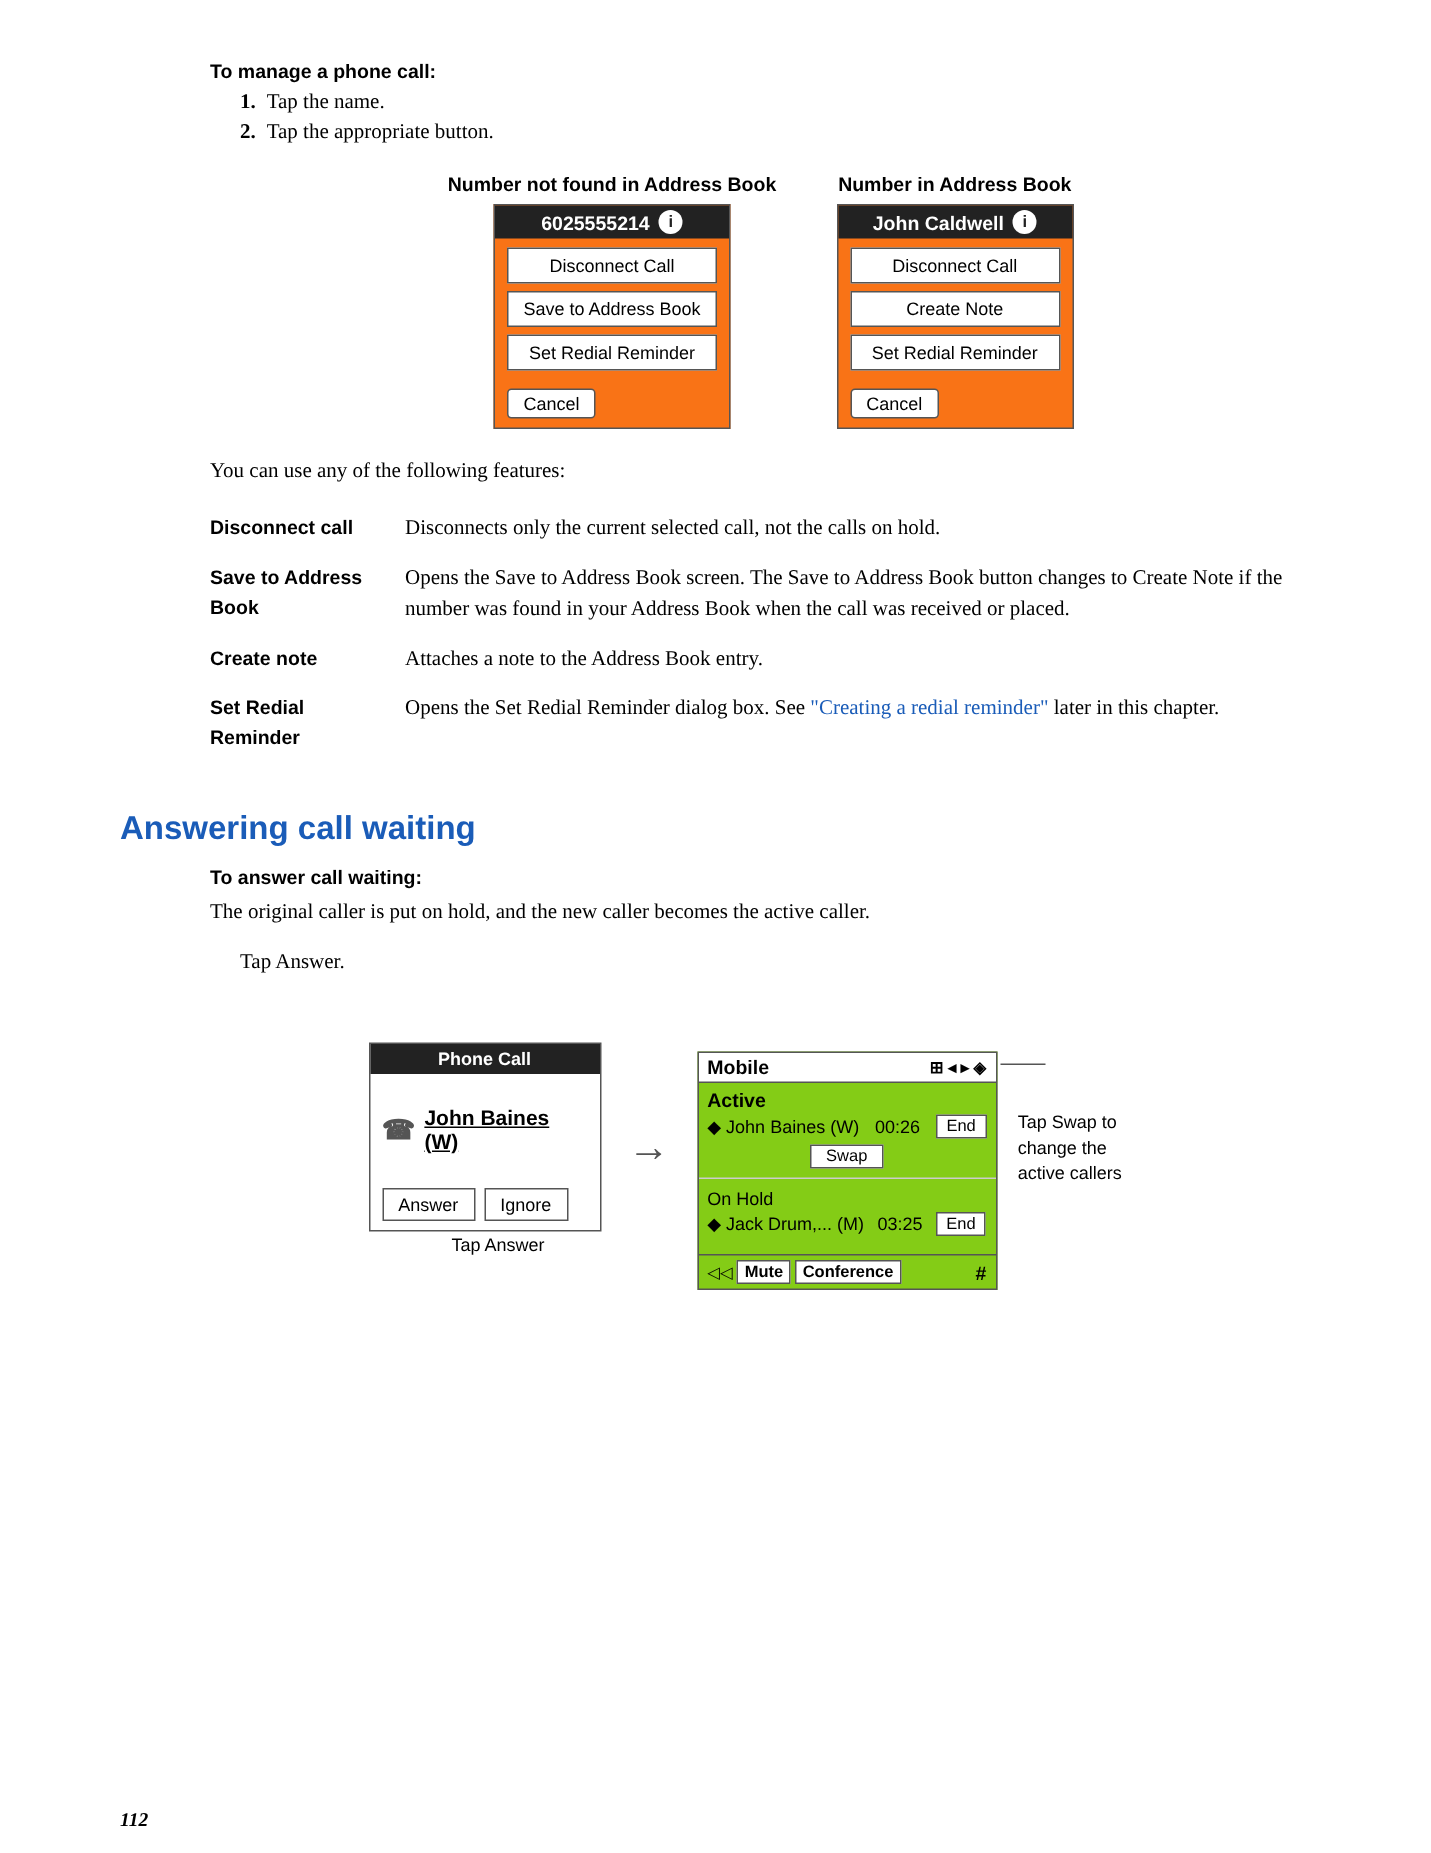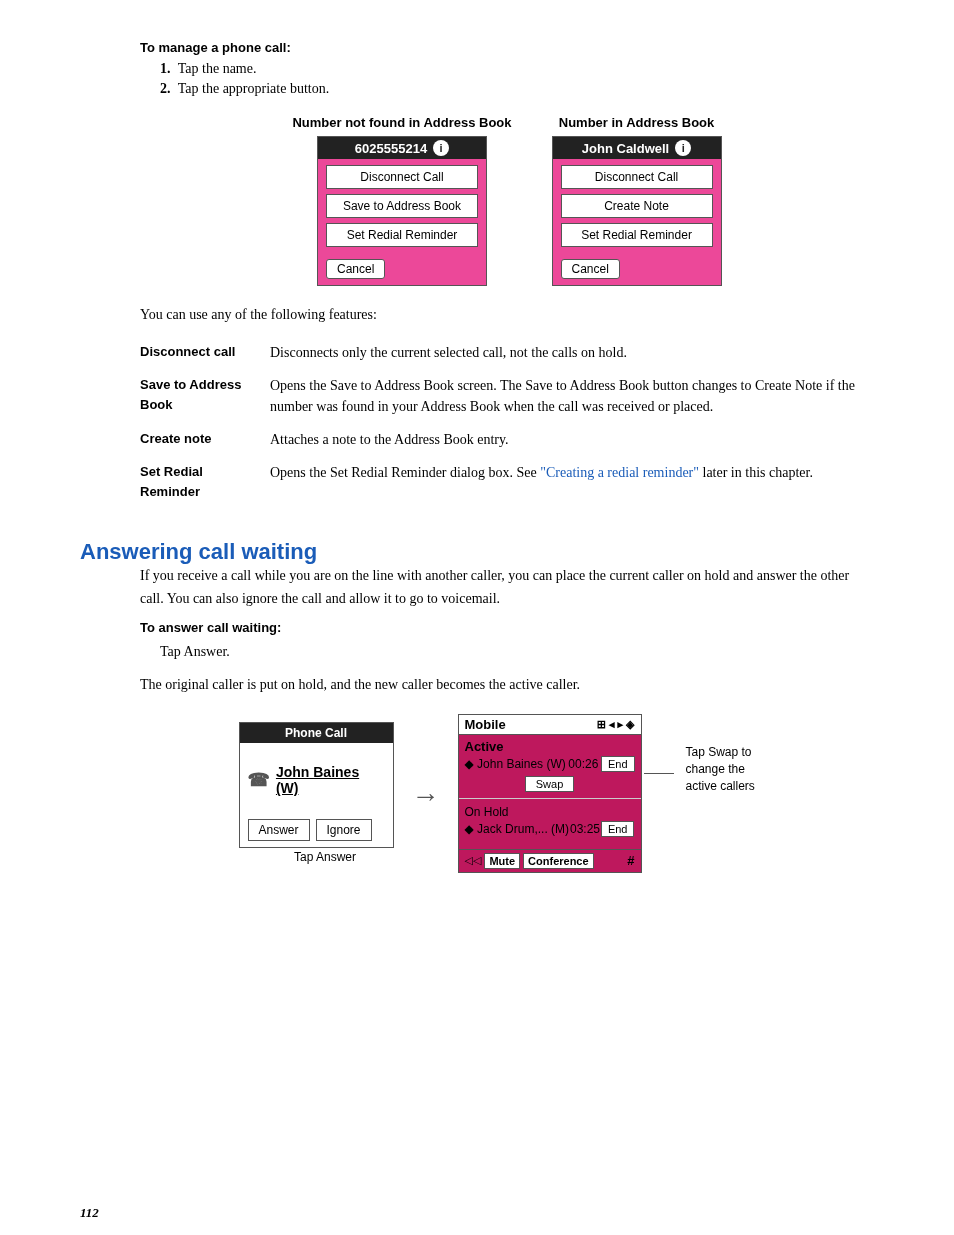--- a/index.html
+++ b/index.html
@@ -32,20 +32,21 @@
       font-weight: bold;
       font-style: italic;
     }
     
     .section-heading {
       color: #1a5cb8;
       font-size: 22px;
       font-weight: bold;
       font-family: Arial, sans-serif;
       margin-top: 32px;
+      margin-bottom: 12px;
     }
     
     .sub-heading {
       font-weight: bold;
       font-family: Arial, sans-serif;
       font-size: 13px;
       margin-bottom: 6px;
     }
     
     .steps-list {
@@ -77,22 +78,22 @@
     .diagram-label {
       font-weight: bold;
       font-family: Arial, sans-serif;
       font-size: 13px;
       margin-bottom: 6px;
       text-align: center;
     }
     
     .phone-ui {
       border: 1.5px solid #555;
-      width: 170px;
-      background: #ec4899;
+      width: 158px;
+      background: #f97316;
       font-family: Arial, sans-serif;
       font-size: 12px;
     }
     .phone-ui-title {
       background: #222;
       color: #fff;
       text-align: center;
       font-weight: bold;
       font-size: 13px;
       padding: 3px 0;
@@ -220,24 +221,25 @@
       cursor: pointer;
     }
     .arrow-right {
       font-size: 28px;
       color: #555;
       margin: 0 8px;
     }
     
     .mobile-screen {
       border: 1.5px solid #555;
-      width: 184px;
-      font-family: Arial, sans-serif;
-      font-size: 12px;
-      background: #be185d;
+      width: 200px;
+      font-family: Arial, sans-serif;
+      font-size: 12px;
+      background: #84cc16;
+      margin-top: 30px;
     }
     .mobile-title-bar {
       background: #fff;
       border-bottom: 1px solid #555;
       display: flex;
       align-items: center;
       justify-content: space-between;
       padding: 2px 6px;
       font-weight: bold;
       font-size: 13px;
@@ -424,27 +426,26 @@
         </tr>
       </tbody>
     </table>
 
   </div>
 
   <h2 class="section-heading">Answering call waiting</h2>
 
   <div class="content-indent">
 
-    <p class="body-text">If you receive a call while you are on the line with another caller, you can place the current caller on hold and answer the other call. You can also ignore the call and allow it to go to voicemail.</p>
 
     <div class="sub-heading">To answer call waiting:</div>
 
+    <p class="body-text">The original caller is put on hold, and the new caller becomes the active caller.</p>
+
     <p class="body-text" style="margin-left:20px;">Tap Answer.</p>
-
-    <p class="body-text">The original caller is put on hold, and the new caller becomes the active caller.</p>
 
     <div class="call-waiting-diagram">
 
       <div style="display:flex;flex-direction:column;align-items:center;">
         <div class="phone-call-box">
           <div class="phone-call-title">Phone Call</div>
           <div class="phone-call-body">
             <span class="phone-icon">☎</span>
             <span style="text-decoration:underline;font-size:14px;">John Baines (W)</span>
           </div>
@@ -496,21 +497,21 @@
           <div class="mobile-footer-bar">
             <div class="mobile-footer-left">
               <span>◁◁</span>
               <button class="mobile-small-btn">Mute</button>
               <button class="mobile-small-btn">Conference</button>
             </div>
             <span class="mobile-hash">#</span>
           </div>
         </div>
 
-        <div style="display:flex;flex-direction:row;align-items:center;margin-left:2px;">
+        <div style="display:flex;flex-direction:column;align-items:flex-start;margin-left:2px;">
           <div style="width:30px;height:1px;background:#555;margin-top:38px;"></div>
           <div class="annotation-text">Tap Swap to change the active callers</div>
         </div>
       </div>
 
     </div>
 
   </div>
 
 </div>

